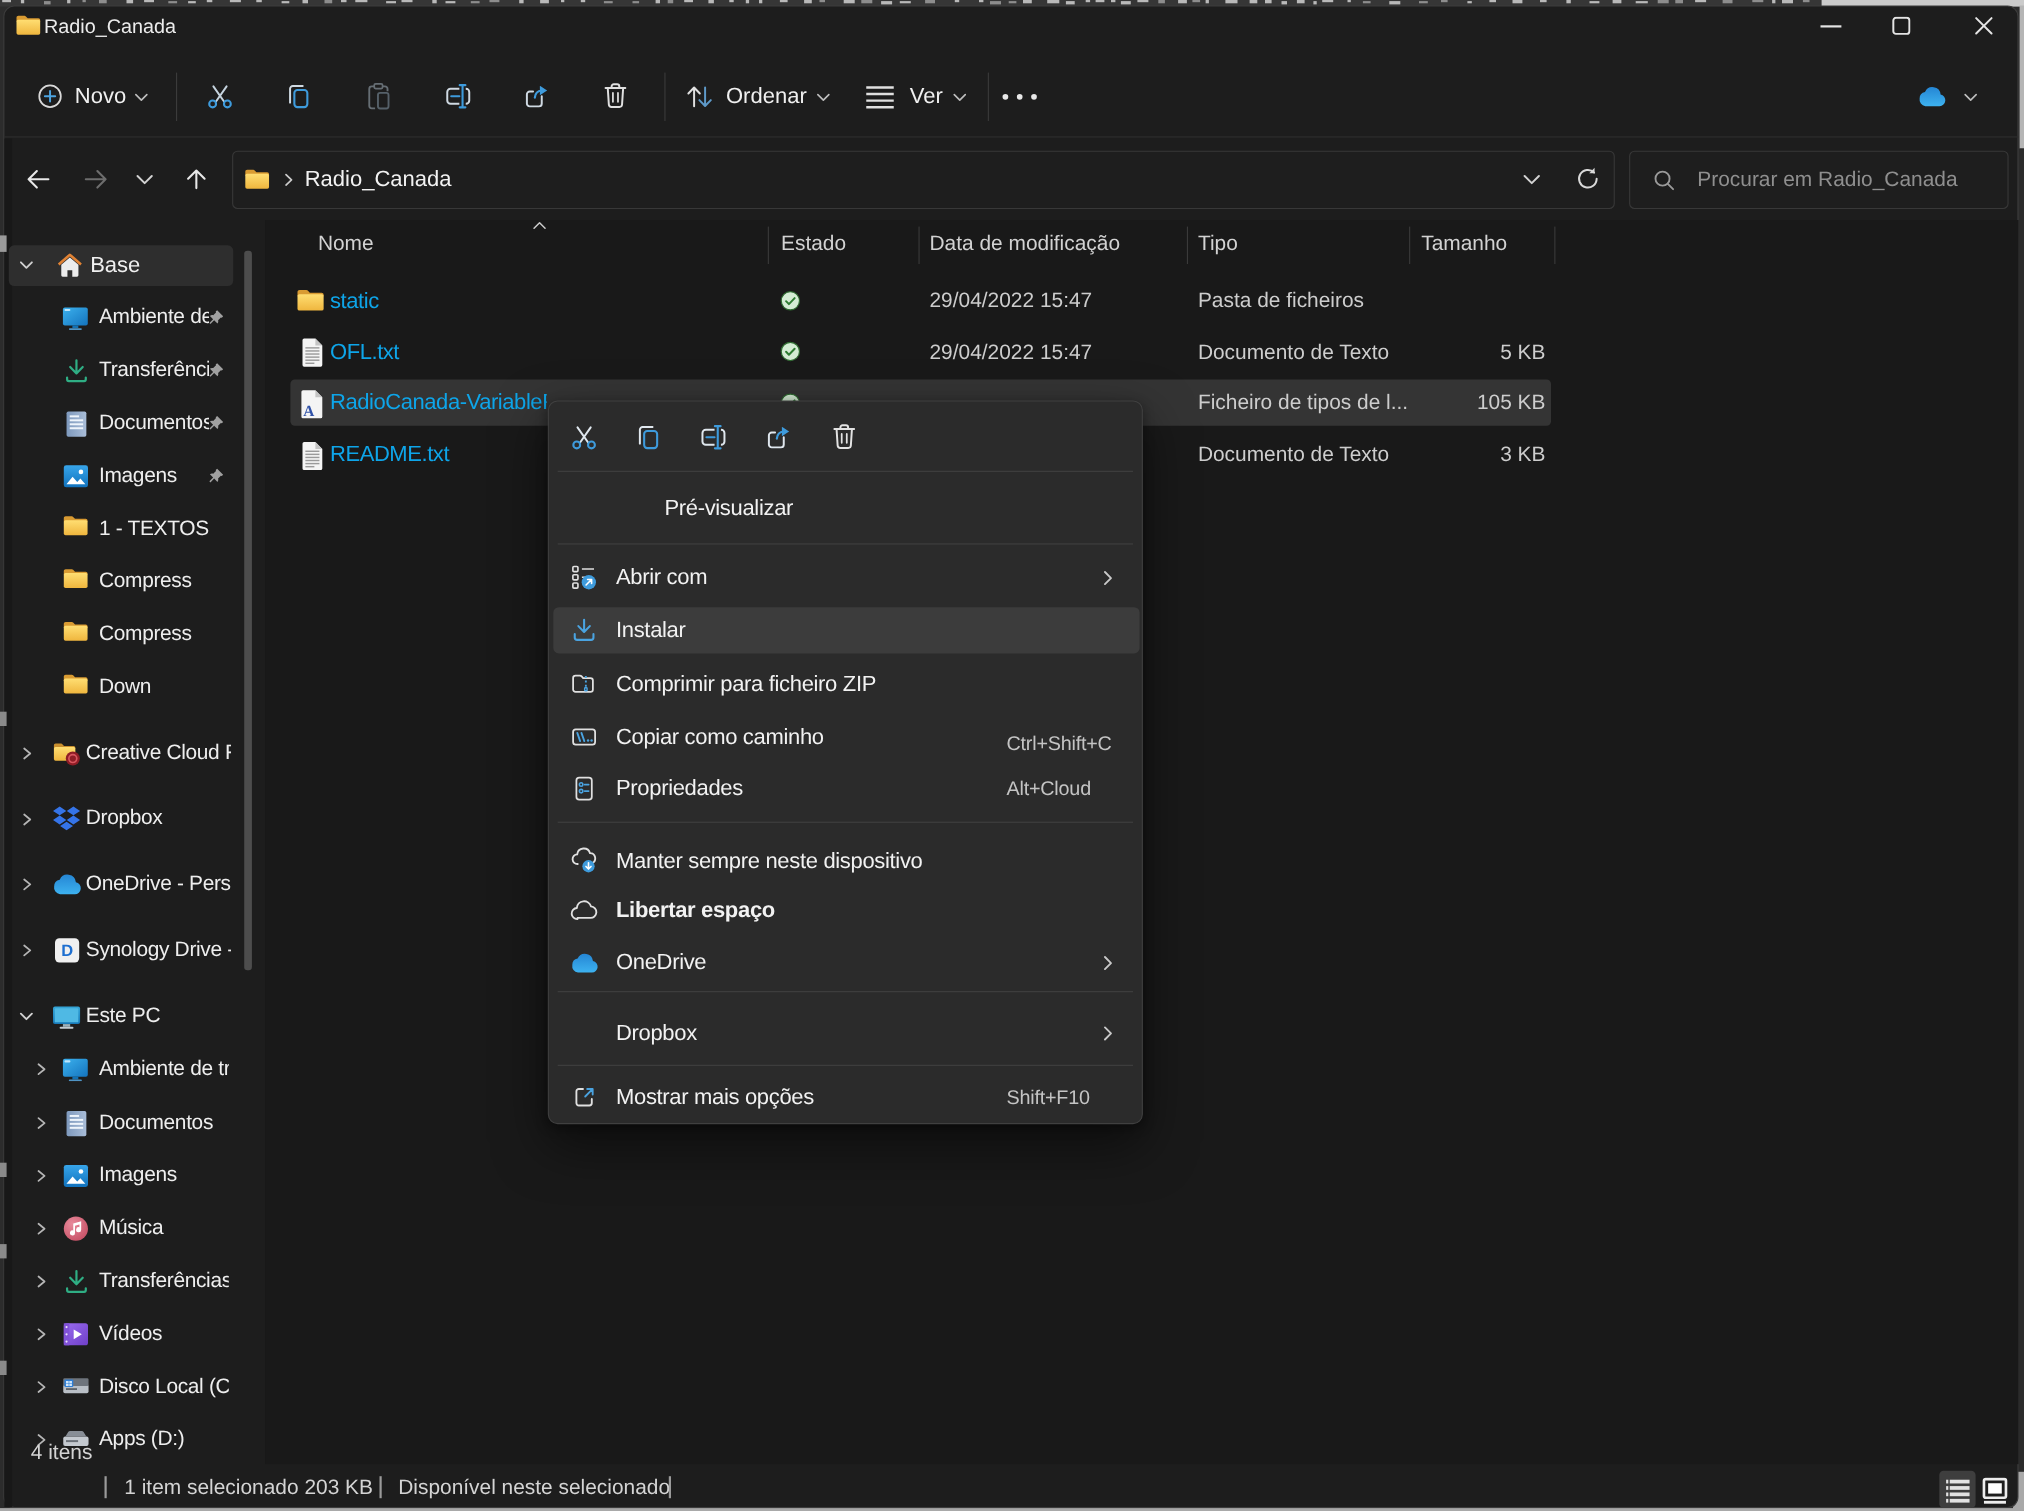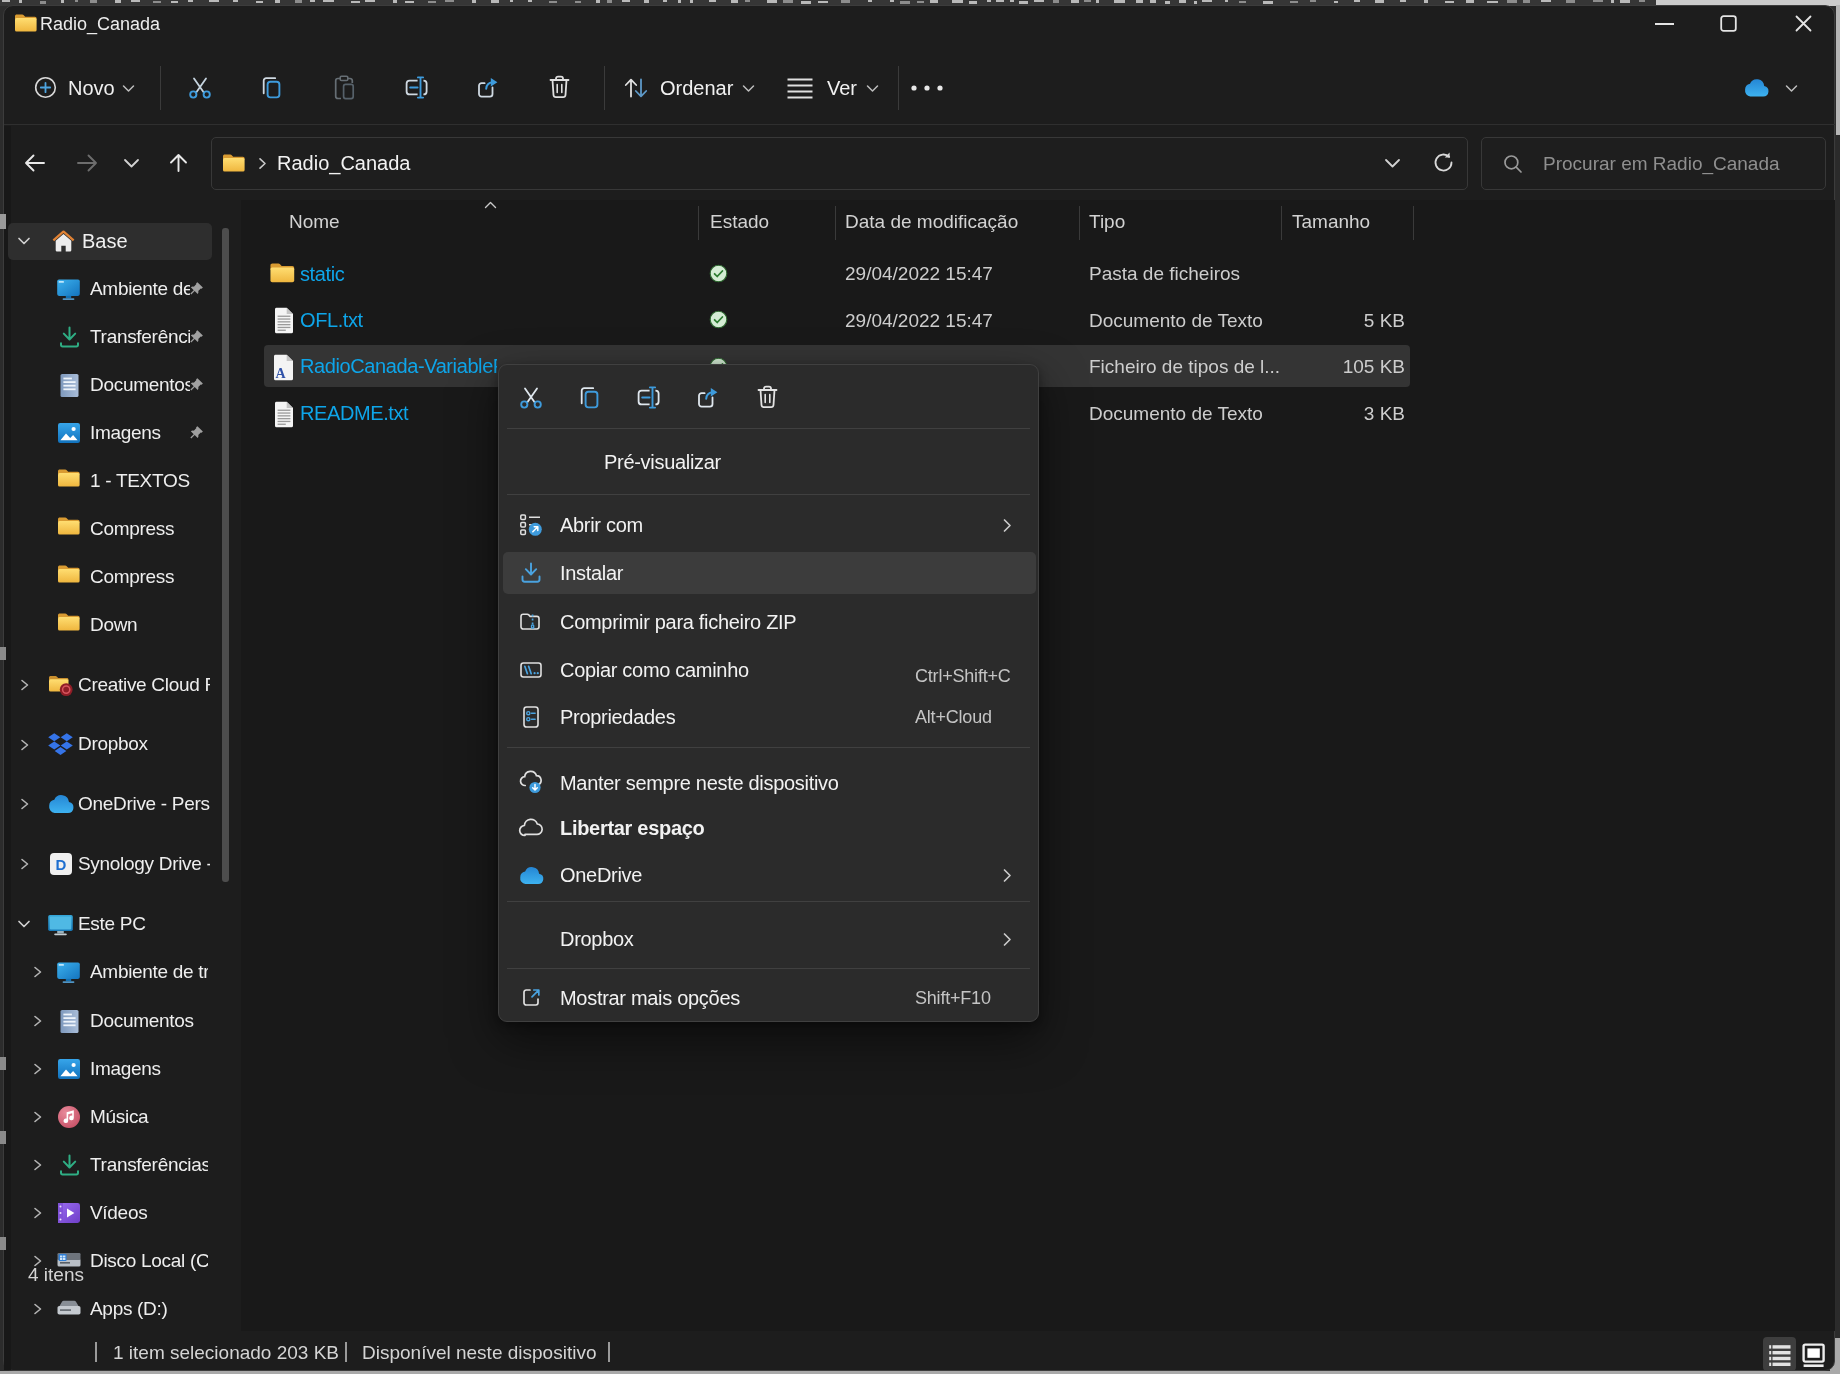--- a/index.html
+++ b/index.html
@@ -590,25 +590,25 @@
     <rect x="4.6" y="14.2" width="12.8" height="1.3"></rect>
       <rect x="4.6" y="17" width="12.8" height="1.3"></rect>
     <rect x="4.6" y="19.8" width="12.8" height="1.3"></rect>
       <rect x="4.6" y="22.6" width="8.2" height="1.3"></rect>
   </g>
 </svg>
 <div class="fname" style="left:300px;top:402px;">README.txt</div>
 <div class="cell" style="left:1089px;top:403px;">Documento de Texto</div>
 <div class="cell" style="left:1355px;top:403px;width:50px;text-align:right;">3 KB</div>
 
-<div class="txt" style="left:28px;top:1263px;font-size:19px;line-height:23px;color:#d4d4d4;">4 itens</div>
+<div class="txt" style="left:28px;top:1309px;font-size:19px;line-height:23px;color:#d4d4d4;">4 itens</div>
 <div class="abs" style="left:95px;top:1342px;width:2px;height:20px;background:#9a9a9a;"></div>
 <div class="txt" style="left:113px;top:1341px;font-size:19px;line-height:23px;color:#d4d4d4;">1 item selecionado 203 KB</div>
 <div class="abs" style="left:345px;top:1342px;width:2px;height:20px;background:#9a9a9a;"></div>
-<div class="txt" style="left:362px;top:1341px;font-size:19px;line-height:23px;color:#d4d4d4;">Disponível neste dispositivo</div>
+<div class="txt" style="left:362px;top:1341px;font-size:19px;line-height:23px;color:#d4d4d4;">Disponível neste selecionado</div>
 <div class="abs" style="left:608px;top:1342px;width:2px;height:20px;background:#9a9a9a;"></div>
 
 <div class="abs" style="left:1763px;top:1337px;width:33px;height:34px;background:#3e3e3e;border-radius:4px;"></div>
 <svg class="abs" style="left:1768px;top:1343px" width="24" height="24" viewBox="0 0 24 24">
   <g fill="#e2e2e2">
     <rect x="4.5" y="2.2" width="18" height="3.4"></rect>
       <rect x="4.5" y="8" width="18" height="3.4"></rect>
     <rect x="4.5" y="13.8" width="18" height="3.4"></rect>
       <rect x="4.5" y="19.6" width="18" height="3.4"></rect>
     <rect x="1.2" y="2.2" width="2" height="3.4"></rect>

